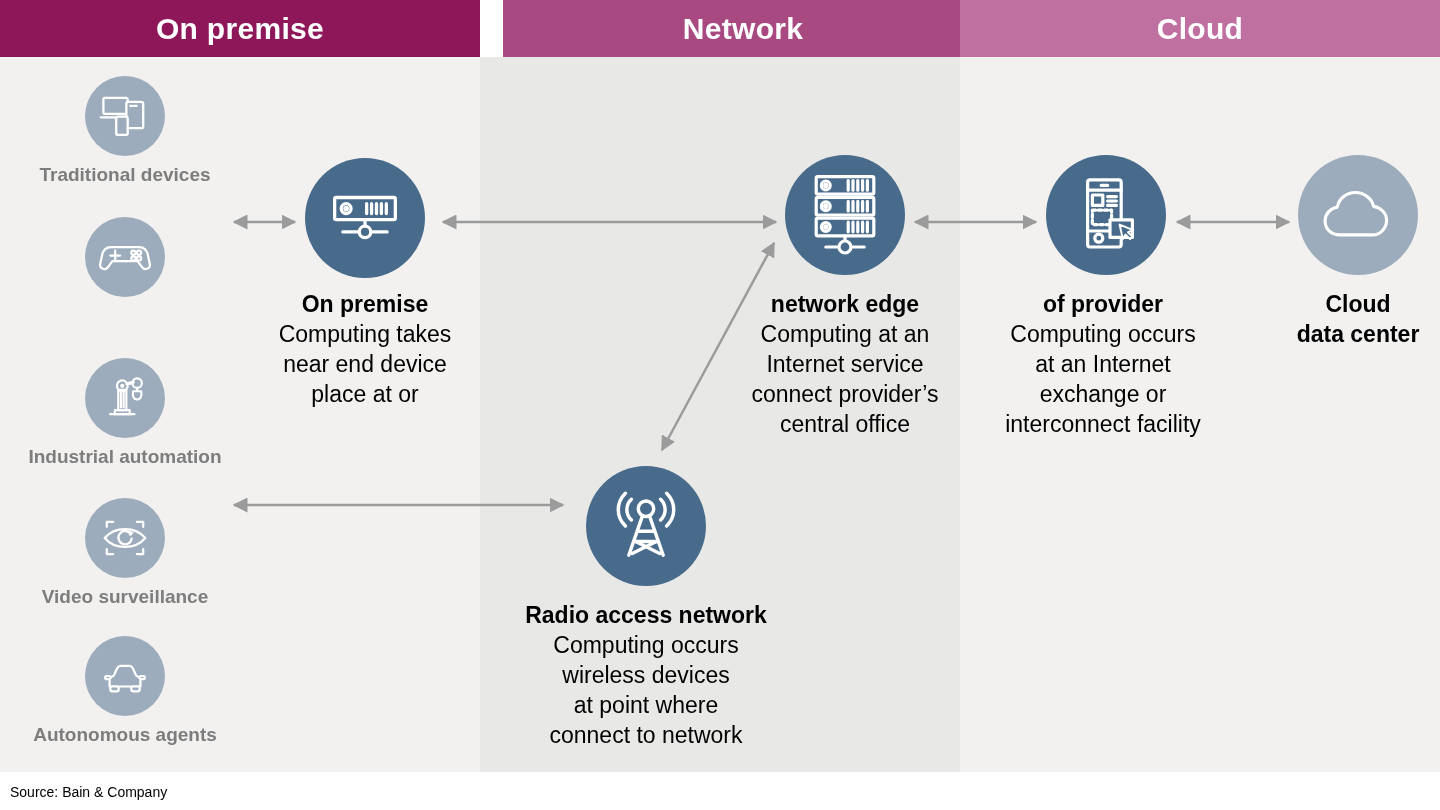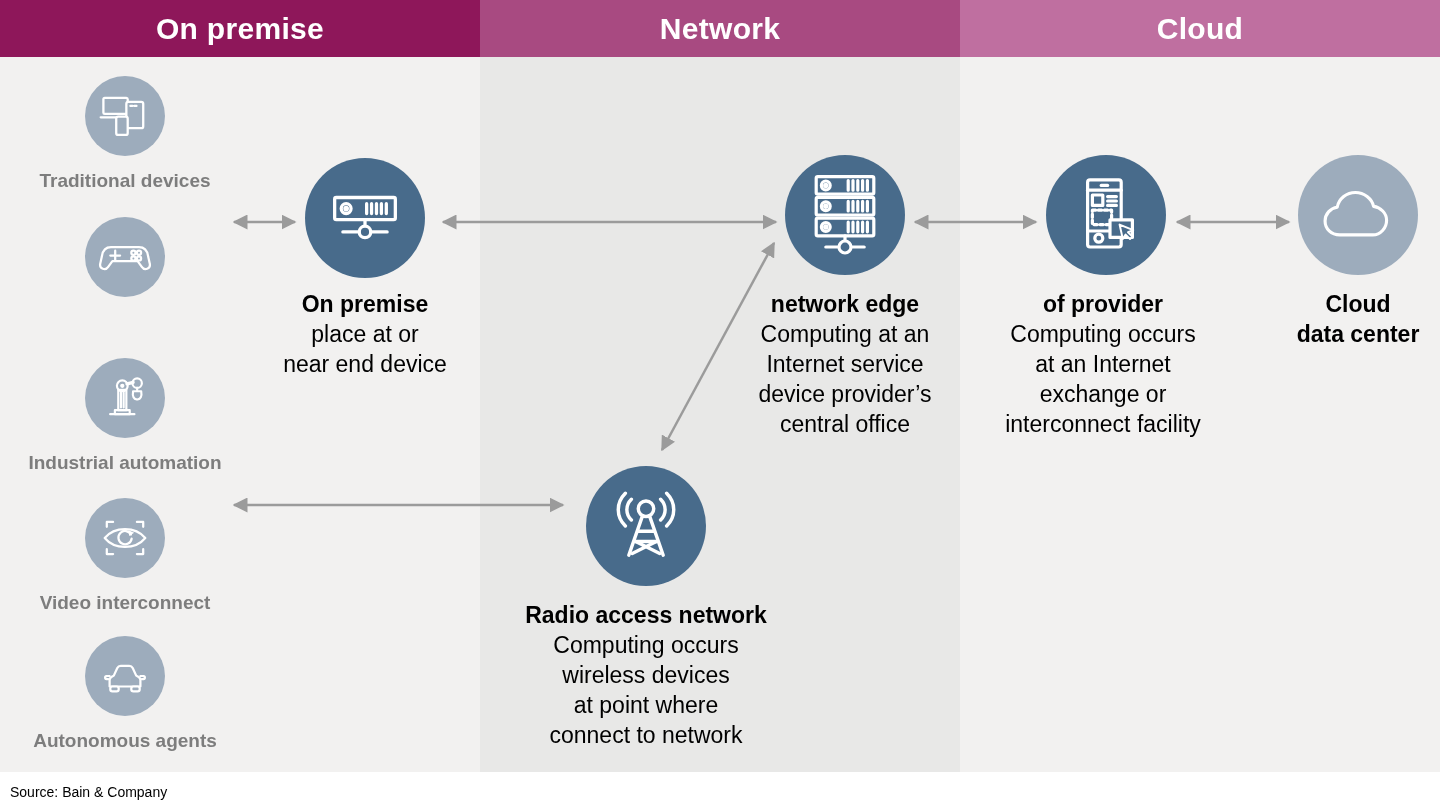--- a/index.html
+++ b/index.html
@@ -8,30 +8,30 @@
   
   .colbg{position:absolute;top:57px;height:715px;width:480px;}
   .colbg.left{left:0;background:var(--col_light,#f2f1f0);}
   .colbg.mid{left:480px;background:var(--col_mid,#e8e8e7);}
   .colbg.right{left:960px;background:var(--col_light,#f2f1f0);}
   
   .hdr{position:absolute;top:0;height:57px;width:480px;display:flex;
        align-items:center;justify-content:center;color:#fff;font-weight:bold;
        font-size:30px;letter-spacing:.3px;}
   .hdr.h1{left:0;background:var(--header_on_premise,#8e175a);}
-  .hdr.h2{left:480px;background:var(--header_network,#a84a81);}
+  .hdr.h2{left:503px;background:var(--header_network,#a84a81);}
   .hdr.h3{left:960px;background:var(--header_cloud,#bf6fa0);}
   
   .circle{position:absolute;border-radius:50%;display:flex;
           align-items:center;justify-content:center;}
   .circle.light{width:80px;height:80px;background:var(--node_light,#9dacbc);}
   .circle.dark{width:120px;height:120px;background:var(--node_dark,#486b8b);}
   
   .dev-label{position:absolute;width:250px;text-align:center;
-             color:var(--label_gray,#7d7d7d);font-weight:bold;font-size:19px;margin-top:6px;}
+             color:var(--label_gray,#7d7d7d);font-weight:bold;font-size:19px;}
   
   .node-text{position:absolute;text-align:center;color:#000;
              font-size:23px;line-height:30px;}
   .nt-title{font-weight:bold;}
   .nt-title:empty,.nt-line:empty{display:none;}
   
   .connectors{position:absolute;left:0;top:0;pointer-events:none;}
   
   .source{position:absolute;left:10px;top:784px;font-size:14px;color:#000;}
   svg.icon{display:block;}
@@ -104,21 +104,21 @@
   <div class="dev-label" style="left:0;top:446px">Industrial automation</div>
 
   <div class="circle light" style="left:85px;top:498px">
     <svg class="icon" width="56" height="56" viewBox="0 0 80 80" stroke="#fff" fill="none" stroke-width="3.2" stroke-linecap="round" stroke-linejoin="round">
       <path d="M14 24 v-7 h9 M57 17 h9 v7 M66 56 v7 h-9 M23 63 h-9 v-7"></path>
       <path d="M11 40 C25 23 55 23 69 40 C55 57 25 57 11 40 Z"></path>
       <path d="M48.5 35 A9.5 9.5 0 1 0 49.5 41"></path>
       <path d="M45 29 l8 3.5 -7 4.5 z" fill="#fff" stroke="none"></path>
     </svg>
   </div>
-  <div class="dev-label" style="left:0;top:586px">Video interconnect</div>
+  <div class="dev-label" style="left:0;top:586px">Video surveillance</div>
 
   <div class="circle light" style="left:85px;top:636px">
     <svg class="icon" width="56" height="56" viewBox="0 0 80 80" stroke="#fff" fill="none" stroke-width="3.2" stroke-linecap="round" stroke-linejoin="round">
       <path d="M18 55 v-9 c0-2 1-3.5 2.5-4.5 l3.5-2 5-11 c1-2 3-3 5-3 h12 c2 0 4 1 5 3 l5 11 3.5 2 c1.5 1 2.5 2.5 2.5 4.5 v9 z"></path>
       <path d="M18 40 h-4.5 c-2.5 0-2.5 4.5 0 4.5 h2.5 M62 40 h4.5 c2.5 0 2.5 4.5 0 4.5 h-2.5"></path>
       <rect x="19" y="55" width="12" height="7" rx="3" fill="var(--node_light,#9dacbc)"></rect>
       <rect x="49" y="55" width="12" height="7" rx="3" fill="var(--node_light,#9dacbc)"></rect>
     </svg>
   </div>
   <div class="dev-label" style="left:0;top:724px">Autonomous agents</div>
@@ -129,22 +129,23 @@
       <circle cx="27" cy="18.5" r="6"></circle>
       <circle cx="27" cy="18.5" r="1.5" fill="#fff"></circle>
       <path d="M52 12.5 v12 M58 12.5 v12 M64 12.5 v12 M70 12.5 v12 M76 12.5 v12"></path>
       <path d="M50 32 v9"></path>
       <path d="M23 47 h54"></path>
       <circle cx="50" cy="47" r="7" fill="var(--node_dark,#486b8b)"></circle>
     </svg>
   </div>
   <div class="node-text" style="left:233px;top:289px;width:264px">
     <div class="nt-title">On premise</div>
+    <div class="nt-line">Computing takes</div>
+    <div class="nt-line">near end device</div>
     <div class="nt-line">place at or</div>
-    <div class="nt-line">near end device</div>
   </div>
 
   <div class="circle dark" style="left:785px;top:155px">
     <svg class="icon" width="80" height="84" viewBox="0 0 100 104" stroke="#fff" fill="none" stroke-width="4" stroke-linecap="round" stroke-linejoin="round">
       <rect x="14" y="4" width="72" height="22" rx="2"></rect>
       <circle cx="26" cy="15" r="5.5"></circle>
         <circle cx="26" cy="15" r="1.4" fill="#fff"></circle>
       <path d="M54 9 v12 M60 9 v12 M66 9 v12 M72 9 v12 M78 9 v12"></path>
       <rect x="14" y="30" width="72" height="22" rx="2"></rect>
       <circle cx="26" cy="41" r="5.5"></circle>
@@ -156,21 +157,21 @@
       <path d="M54 61 v12 M60 61 v12 M66 61 v12 M72 61 v12 M78 61 v12"></path>
       <path d="M50 78 v8"></path>
       <path d="M26 92 h48"></path>
       <circle cx="50" cy="92" r="7.5" fill="var(--node_dark,#486b8b)"></circle>
     </svg>
   </div>
   <div class="node-text" style="left:713px;top:289px;width:264px">
     <div class="nt-title">network edge</div>
     <div class="nt-line">Computing at an</div>
     <div class="nt-line">Internet service</div>
-    <div class="nt-line">device provider’s</div>
+    <div class="nt-line">connect provider’s</div>
     <div class="nt-line">central office</div>
   </div>
 
   <div class="circle dark" style="left:586px;top:466px">
     <svg class="icon" width="86" height="86" viewBox="0 0 100 100" stroke="#fff" fill="none" stroke-width="4" stroke-linecap="round" stroke-linejoin="round">
       <circle cx="50" cy="30" r="9"></circle>
       <path d="M46 38 L30 84 M54 38 L70 84"></path>
       <path d="M41 56 h18 M37 68 h26"></path>
       <path d="M38 68 L66 82 M62 68 L34 82"></path>
       <path d="M26 12 C15 23 15 39 26 50"></path>

